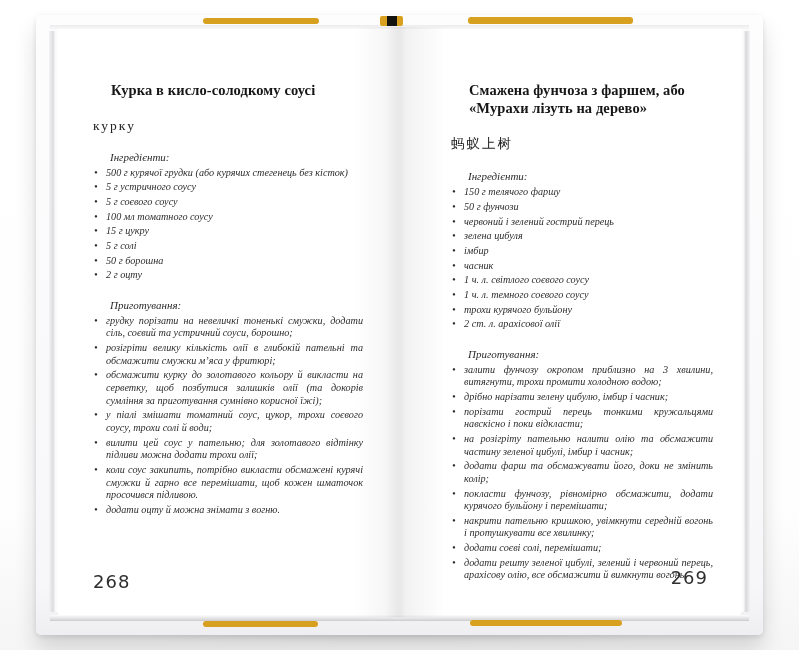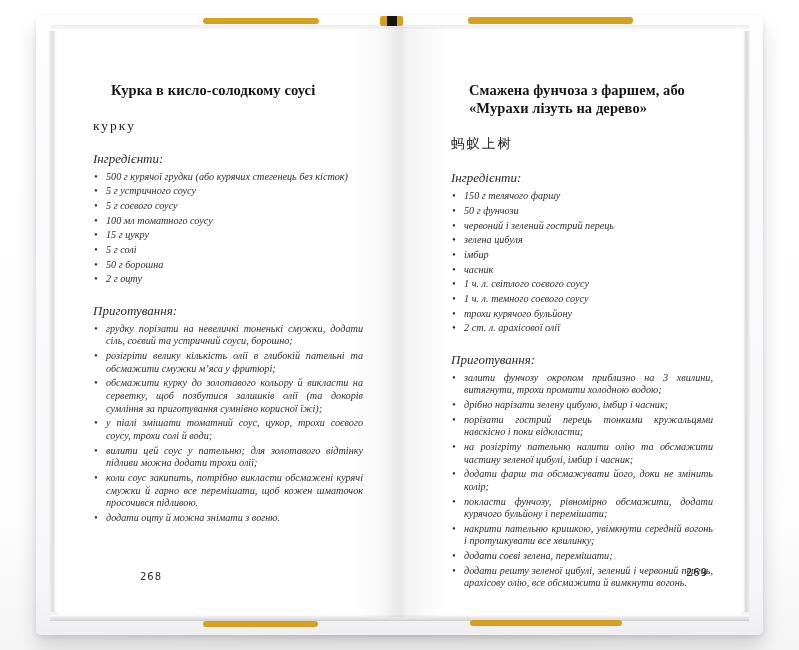--- a/index.html
+++ b/index.html
@@ -63,28 +63,28 @@
   }
   
   .page-content{position:absolute;color:#2c2c2c;}
   .left-content{left:93px;top:64px;width:270px;}
   .right-content{left:451px;top:64px;width:262px;}
   .recipe-title{
     margin:18px;font-weight:bold;font-size:14.5px;line-height:1.22;
     letter-spacing:0.1px;color:#161616;
   }
   .chinese-title{font-size:13.5px;margin-top:11px;letter-spacing:2px;color:#222;}
-  .section-label{font-style:italic;font-size:13px;margin-top:17px;color:#2a2a2a;}
+  .section-label{font-style:italic;font-size:11px;margin-top:17px;color:#2a2a2a;margin-left:17px;}
   ul.recipe-list{margin:4px 0 0 0;padding:0;list-style:none;font-size:10.2px;line-height:1.24;}
   .recipe-list li{position:relative;padding-left:13px;margin-top:2px;font-style:italic;}
   .recipe-list li::before{content:"\2022";position:absolute;left:1px;top:-1px;font-size:10.5px;color:#2c2c2c;}
   ul.steps li{text-align:justify;}
   .page-number{
     position:absolute;font-family:"DejaVu Sans", sans-serif;
-    font-size:10px;letter-spacing:1px;color:#2e2e2e;margin-left:47px;
+    font-size:18px;letter-spacing:1px;color:#2e2e2e;
   }
   .pn-left{left:93px;top:571px;}
   .pn-right{right:91px;top:567px;}
 </style>
 </head>
 <body>
 
 <div class="scene">
   <div class="book-shadow"></div>
 
@@ -146,20 +146,20 @@
       </ul>
     <div class="section-label">Приготування:</div>
     <ul class="recipe-list steps">
         <li>залити фунчозу окропом приблизно на 3 хвилини, витягнути, трохи промити холодною водою;</li>
         <li>дрібно нарізати зелену цибулю, імбир і часник;</li>
         <li>порізати гострий перець тонкими кружальцями навскісно і поки відкласти;</li>
         <li>на розігріту пательню налити олію та обсмажити частину зеленої цибулі, імбир і часник;</li>
         <li>додати фарш та обсмажувати його, доки не змінить колір;</li>
         <li>покласти фунчозу, рівномірно обсмажити, додати курячого бульйону і перемішати;</li>
         <li>накрити пательню кришкою, увімкнути середній вогонь і протушкувати все хвилинку;</li>
-        <li>додати соєві зелена, перемішати;</li>
+        <li>додати соєві солі, перемішати;</li>
         <li>додати решту зеленої цибулі, зелений і червоний перець, арахісову олію, все обсмажити й вимкнути вогонь.</li>
       </ul>
   </div>
 
   <div class="page-number pn-left">268</div>
   <div class="page-number pn-right">269</div>
 </div>
 
 </body></html>

